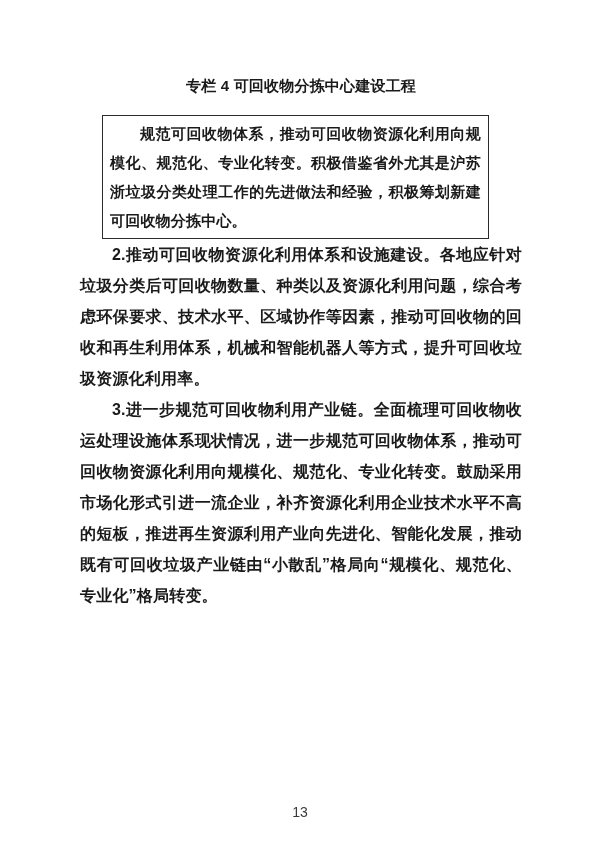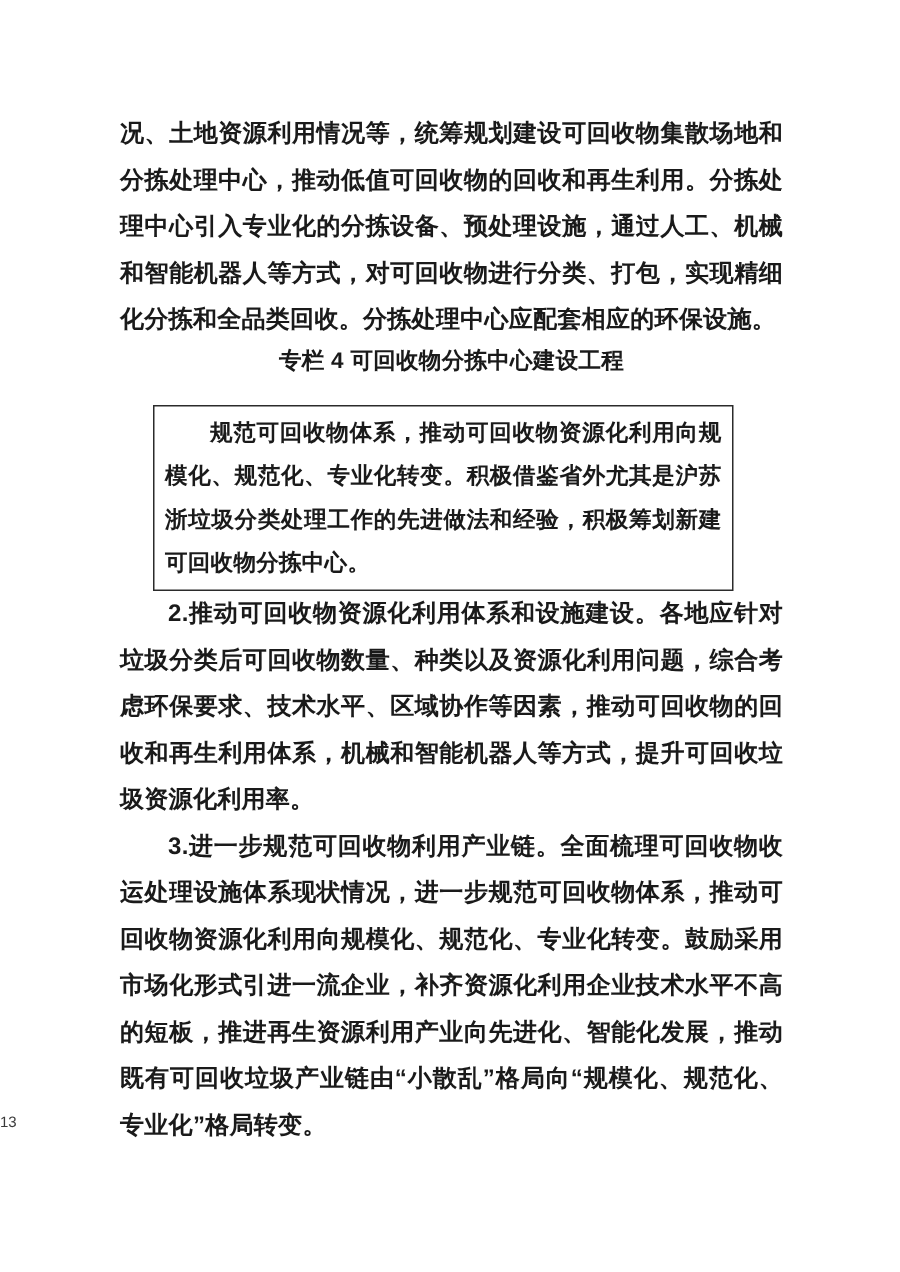--- a/index.html
+++ b/index.html
@@ -55,35 +55,35 @@
   .box-text {
     margin: 0;
     font-size: 15px;
     line-height: 29px;
     text-indent: 2em;
     text-align: justify;
     text-justify: inter-ideograph;
   }
   .page-number {
     position: absolute;
-    top: 743px;
+    top: 804px;
     left: 0;
     width: 100%;
-    font-size: 10px;
+    text-align: center;
+    font-size: 14px;
     font-weight: 400;
     color: #3a3a3a;
   }
 </style>
 </head>
 <body>
 
 <div class="page">
   <div class="content">
 
-    <p class="para">况、土地资源利用情况等，统筹规划建设可回收物集散场地和分拣处理中心，推动低值可回收物的回收和再生利用。分拣处理中心引入专业化的分拣设备、预处理设施，通过人工、机械和智能机器人等方式，对可回收物进行分类、打包，实现精细化分拣和全品类回收。分拣处理中心应配套相应的环保设施。</p>
 
     <p class="box-title">专栏 4  可回收物分拣中心建设工程</p>
 
     <div class="callout-box">
       <p class="box-text">规范可回收物体系，推动可回收物资源化利用向规模化、规范化、专业化转变。积极借鉴省外尤其是沪苏浙垃圾分类处理工作的先进做法和经验，积极筹划新建可回收物分拣中心。</p>
     </div>
 
     <p class="para indent"><span class="lead">2.推动可回收物资源化利用体系和设施建设。</span><span>各地应针对垃圾分类后可回收物数量、种类以及资源化利用问题，综合考虑环保要求、技术水平、区域协作等因素，推动可回收物的回收和再生利用体系，机械和智能机器人等方式，提升可回收垃圾资源化利用率。</span></p>
 
     <p class="para indent"><span class="lead">3.进一步规范可回收物利用产业链。</span><span>全面梳理可回收物收运处理设施体系现状情况，进一步规范可回收物体系，推动可回收物资源化利用向规模化、规范化、专业化转变。鼓励采用市场化形式引进一流企业，补齐资源化利用企业技术水平不高的短板，推进再生资源利用产业向先进化、智能化发展，推动既有可回收垃圾产业链由“小散乱”格局向“规模化、规范化、专业化”格局转变。</span></p>

